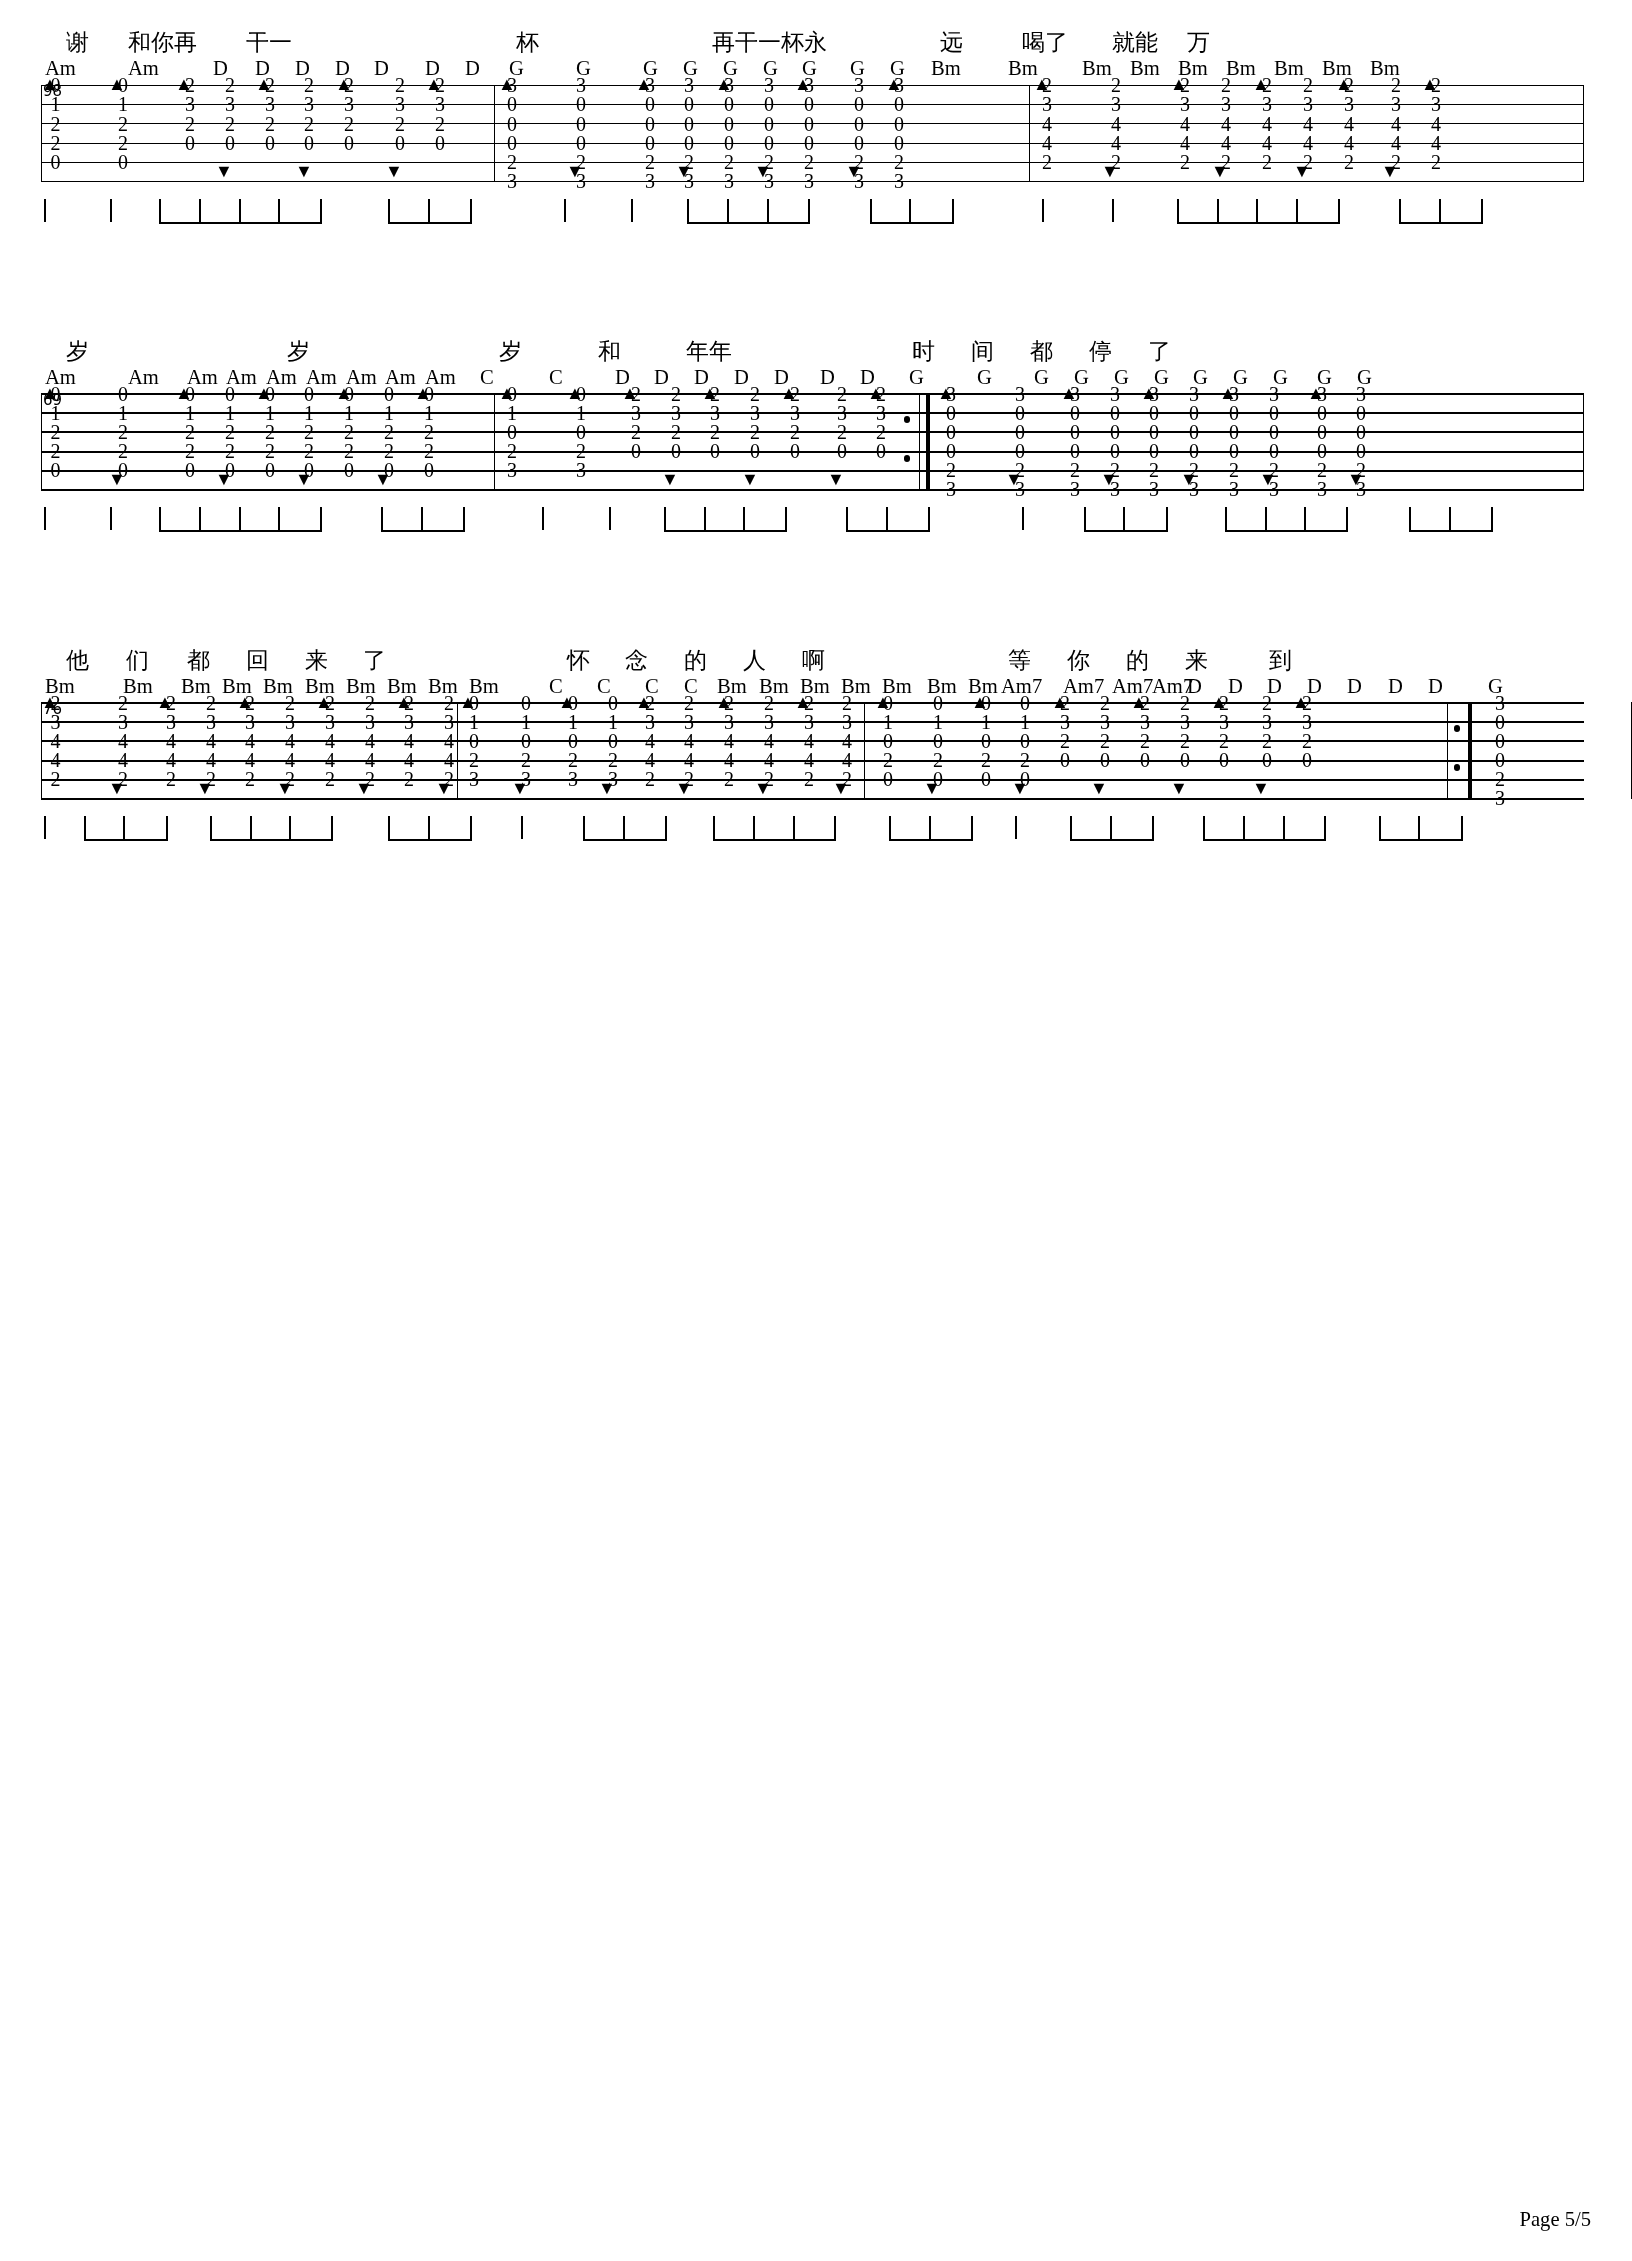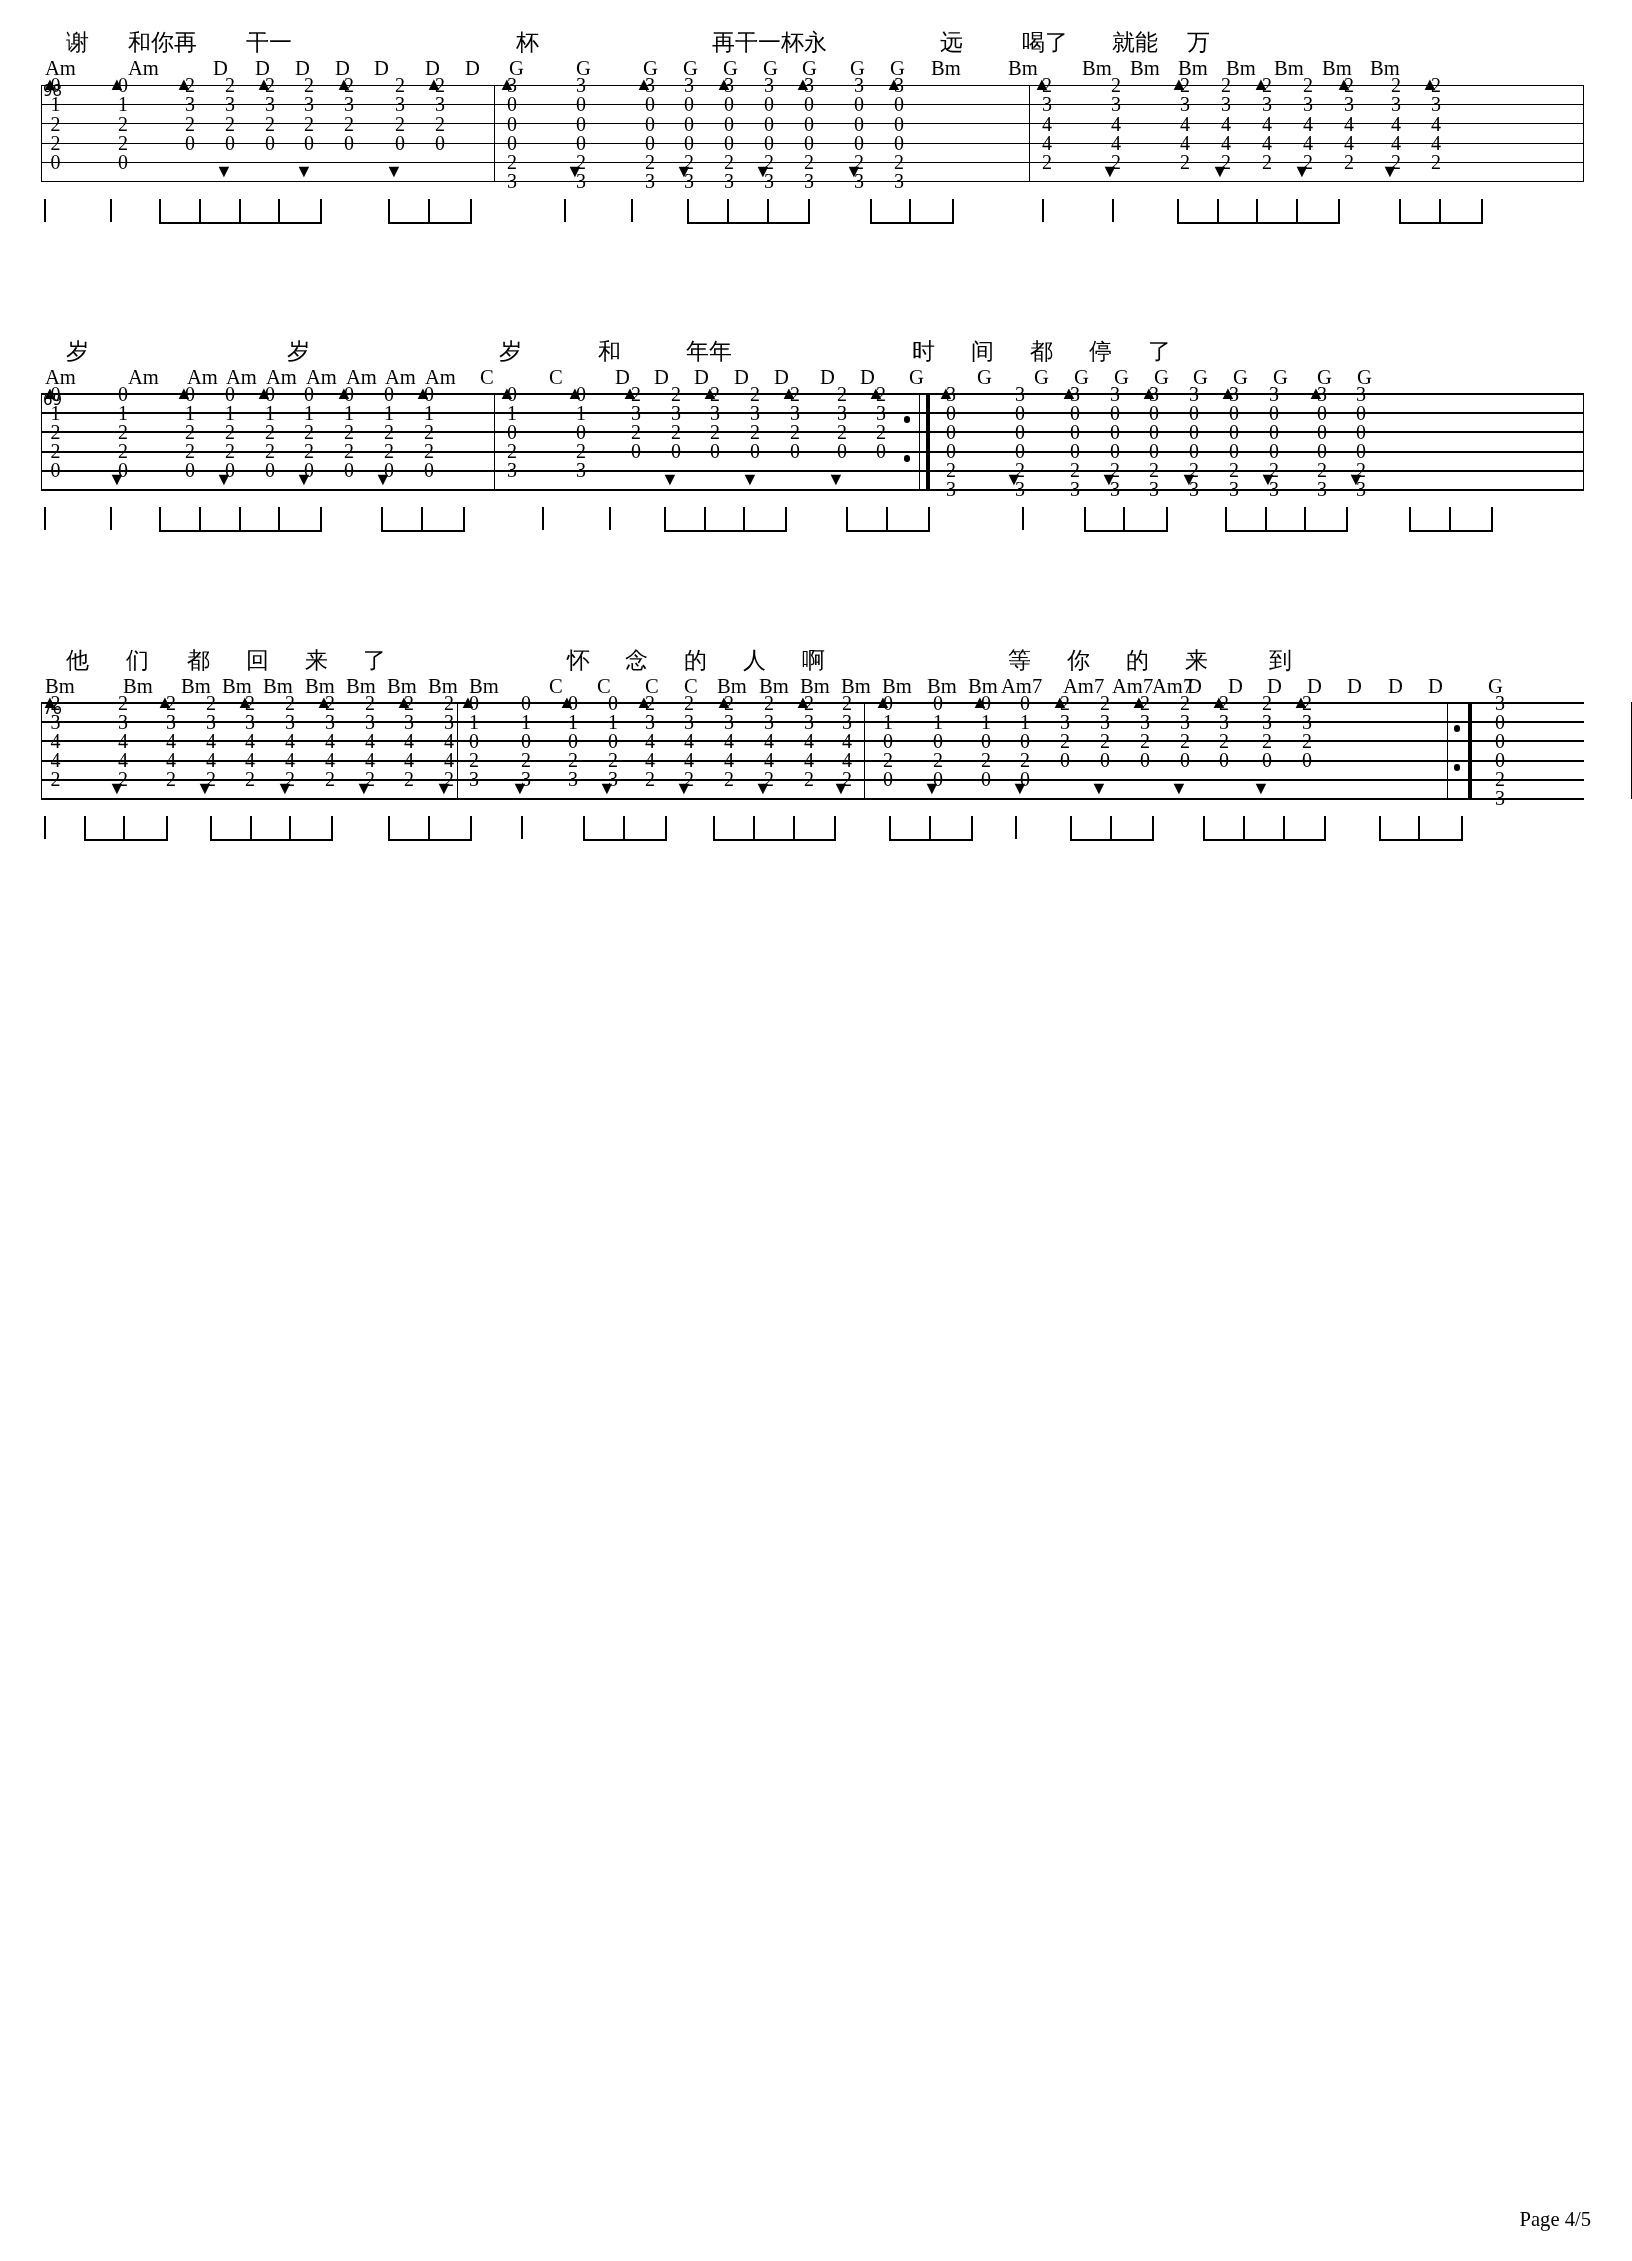--- a/index.html
+++ b/index.html
@@ -823,15 +823,15 @@
         <div class="beam" style="left: 1070px; top: 4.1px; width: 80px;"></div>
         <div class="stem" style="left: 1110px; top: 4.1px;"></div>
         <div class="beam" style="left: 1203px; top: 4.1px; width: 119px;"></div>
         <div class="stem" style="left: 1243px; top: 4.1px;"></div>
         <div class="stem" style="left: 1283px; top: 4.1px;"></div>
         <div class="beam" style="left: 1379px; top: 4.1px; width: 80px;"></div>
         <div class="stem" style="left: 1418px; top: 4.1px;"></div>
       </div>
   </div>
 
-  <div class="pagefoot">Page 4/5</div>
+  <div class="pagefoot">Page 5/5</div>
 </div>
 
 
 </body></html>

